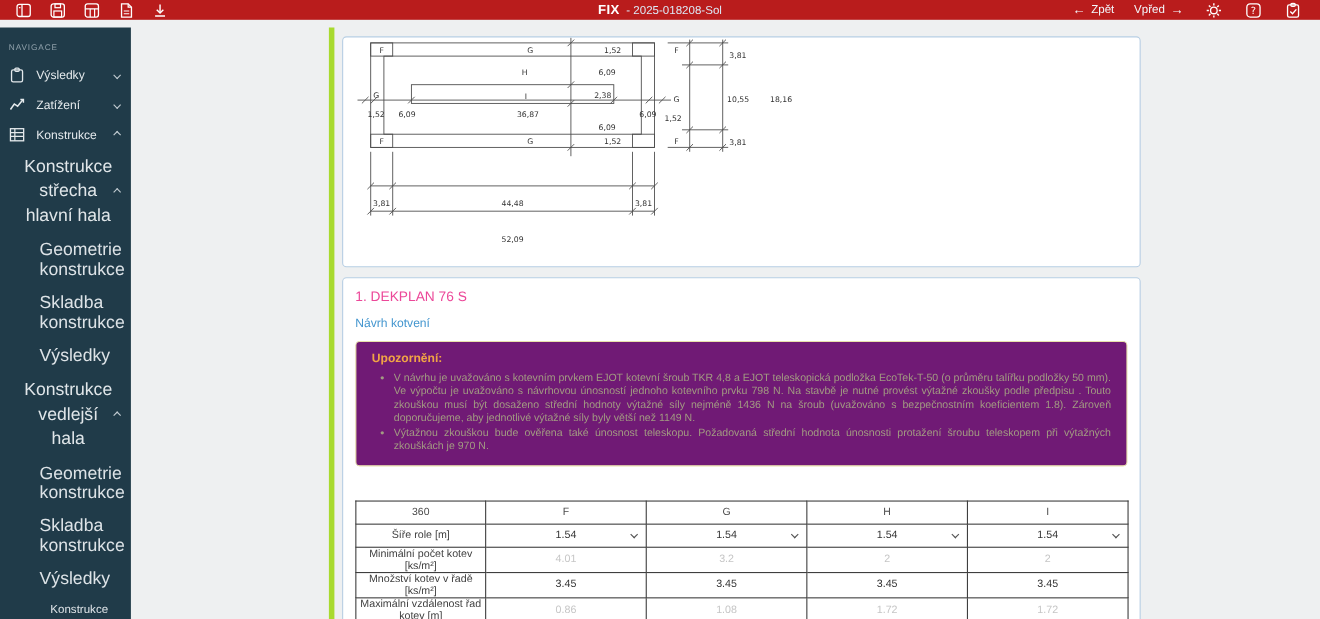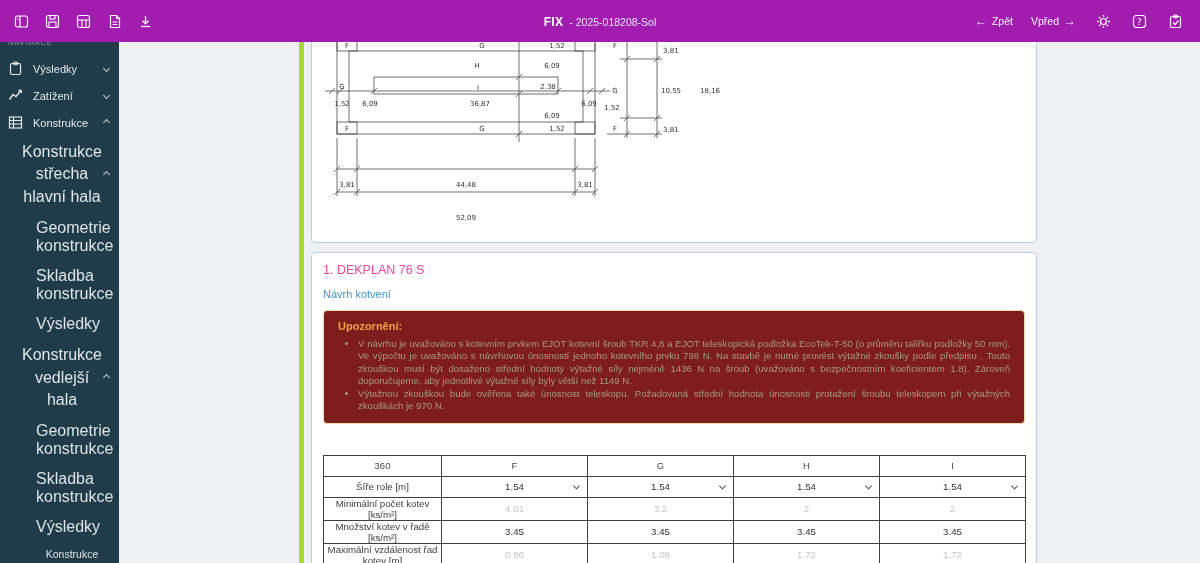--- a/index.html
+++ b/index.html
@@ -1,20 +1,20 @@
 <!DOCTYPE html>
 <html><head>
 <meta charset="utf-8">
 <style>
   * { box-sizing: border-box; margin: 0; padding: 0; }
   html,body { width:1200px; height:563px; overflow:hidden; }
   body { position:relative; background:#eef0f1; font-family:"Liberation Sans", sans-serif; }
 
   
-  .topbar { position:absolute; top:0; left:0; width:1200px; height:42px; background:#a21caf;
+  .topbar { position:absolute; top:0; left:0; width:1200px; height:18px; background:#b91c1c;
             display:flex; align-items:center; z-index:10; }
   .tb-left { display:flex; align-items:center; gap:13px; padding-left:12px; }
   .tb-btn { width:18px; height:18px; display:flex; align-items:center; justify-content:center; cursor:pointer; }
   .tb-center { position:absolute; left:0; right:0; text-align:center; pointer-events:none; }
   .tb-title { color:#fff; font-weight:bold; font-size:12px; letter-spacing:.3px; }
   .tb-sub { color:#dce9f6; font-size:10.5px; margin-left:6px; }
   .tb-right { margin-left:auto; display:flex; align-items:center; gap:18px; padding-right:16px; }
   .tb-nav { color:#f2f7fb; font-size:10.5px; display:flex; align-items:center; gap:5px; cursor:pointer; }
   .tb-arrow { font-size:12px; }
 
@@ -34,21 +34,21 @@
 
   
   .stripe { position:absolute; top:25px; left:299px; width:5px; height:538px; background:#a8da2f; z-index:4; }
   .panel { position:absolute; left:311px; width:726px; background:#fff; border:1px solid #b7cee3; border-radius:4px; }
   .panel1 { top:33px; height:210px; overflow:hidden; }
   .panel2 { top:252px; height:340px; padding:8px 11px; overflow:hidden; }
 
   .sec-heading { font-size:12.5px; color:#ec4899; margin-top:2px; }
   .sec-link { font-size:11px; color:#4496cf; margin-top:11px; }
 
-  .warnbox { margin-top:10px; border:1px solid #e7e0ab; border-radius:4px; background:#7f1d1d; padding:9px 14px 10px 14px; }
+  .warnbox { margin-top:10px; border:1px solid #e7e0ab; border-radius:4px; background:#701a75; padding:9px 14px 10px 14px; }
   .warn-title { color:#f0a445; font-weight:bold; font-size:11px; }
   .warnbox ul { margin:6px 0 0 20px; }
   .warnbox li { color:#a29b82; font-size:9.6px; line-height:1.3; text-align:justify; }
 
   table.anch { border-collapse:collapse; width:703px; table-layout:fixed; margin-top:31px; }
   .anch th, .anch td { border:1px solid #3f3f3f; text-align:center; padding:0; }
   .anch th { height:21px; font-weight:normal; font-size:9.5px; color:#4a4a4a; }
   .anch td { height:18px; font-size:9.7px; }
   .anch col.c0 { width:118px; }
   .lblcell { font-size:9.2px; color:#3f3f3f; position:relative; }

